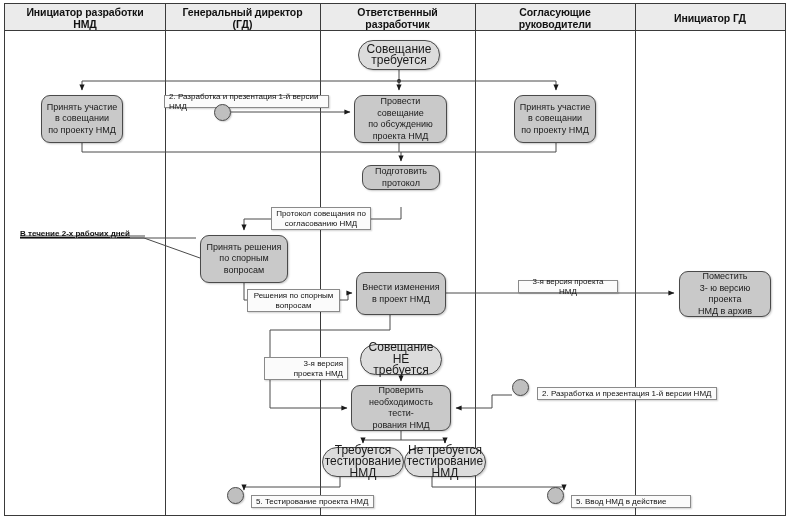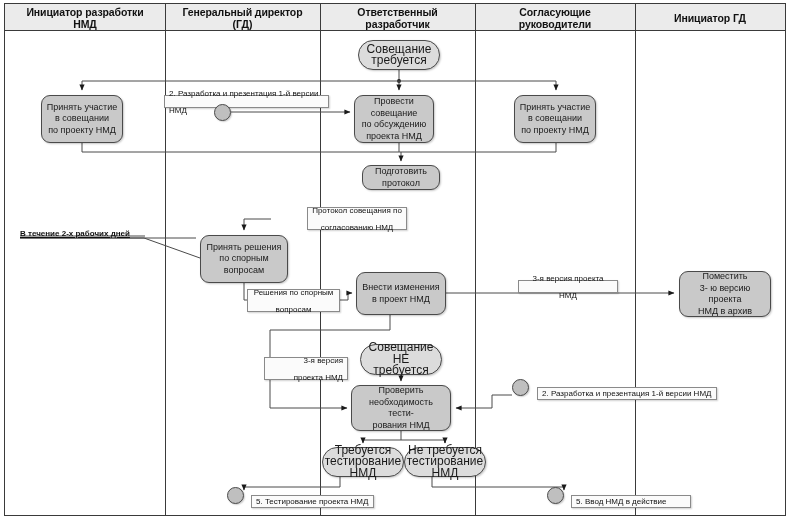--- a/index.html
+++ b/index.html
@@ -90,21 +90,21 @@
   }
   .note {
     position: absolute;
     background: #fbfbfb;
     border: 1px solid #8a8a8a;
     display: flex;
     align-items: center;
     justify-content: center;
     text-align: center;
     font-size: 8px;
-    line-height: 17px;
+    line-height: 10px;
     color: #111111;
     box-sizing: border-box;
     padding: 1px 4px;
     box-shadow: 1px 1px 1.5px rgba(0,0,0,0.18);
   }
   .note.left-align {
     justify-content: flex-start;
     text-align: left;
   }
   .note.right-align {
@@ -202,21 +202,21 @@
     </g>
   </svg>
 
   <div id="nodes">
       <div class="node event" style="left: 358px; top: 40px; width: 82px; height: 30px;">
         <span>Совещание<br>требуется</span>
       </div>
       <div class="node" style="left: 41px; top: 95px; width: 82px; height: 48px;">
         <span>Принять участие<br>в совещании<br>по проекту НМД</span>
       </div>
-      <div class="node" style="left: 354px; top: 95px; width: 80px; height: 48px;">
+      <div class="node" style="left: 354px; top: 95px; width: 93px; height: 48px;">
         <span>Провести совещание<br>по обсуждению<br>проекта НМД</span>
       </div>
       <div class="node" style="left: 514px; top: 95px; width: 82px; height: 48px;">
         <span>Принять участие<br>в совещании<br>по проекту НМД</span>
       </div>
       <div class="node" style="left: 362px; top: 165px; width: 78px; height: 25px;">
         <span>Подготовить<br>протокол</span>
       </div>
       <div class="node" style="left: 200px; top: 235px; width: 88px; height: 48px;">
         <span>Принять решения<br>по спорным<br>вопросам</span>
@@ -237,21 +237,21 @@
         <span>Требуется<br>тестирование НМД</span>
       </div>
       <div class="node event" style="left: 404px; top: 447px; width: 82px; height: 30px;">
         <span>Не требуется<br>тестирование НМД</span>
       </div>
     </div>
   <div id="notes">
       <div class="note left-align" style="left: 164px; top: 95px; width: 165px; height: 13px;">
         <span>2. Разработка и презентация 1-й версии НМД</span>
       </div>
-      <div class="note" style="left: 271px; top: 207px; width: 100px; height: 23px; margin-left: 36px;">
+      <div class="note" style="left: 271px; top: 207px; width: 100px; height: 23px;">
         <span>Протокол совещания по<br>согласованию НМД</span>
       </div>
       <div class="note" style="left: 247px; top: 289px; width: 93px; height: 23px;">
         <span>Решения по спорным<br>вопросам</span>
       </div>
       <div class="note" style="left: 518px; top: 280px; width: 100px; height: 13px;">
         <span>3-я версия проекта НМД</span>
       </div>
       <div class="note right-align" style="left: 264px; top: 357px; width: 84px; height: 23px;">
         <span>3-я версия<br>проекта НМД</span>

